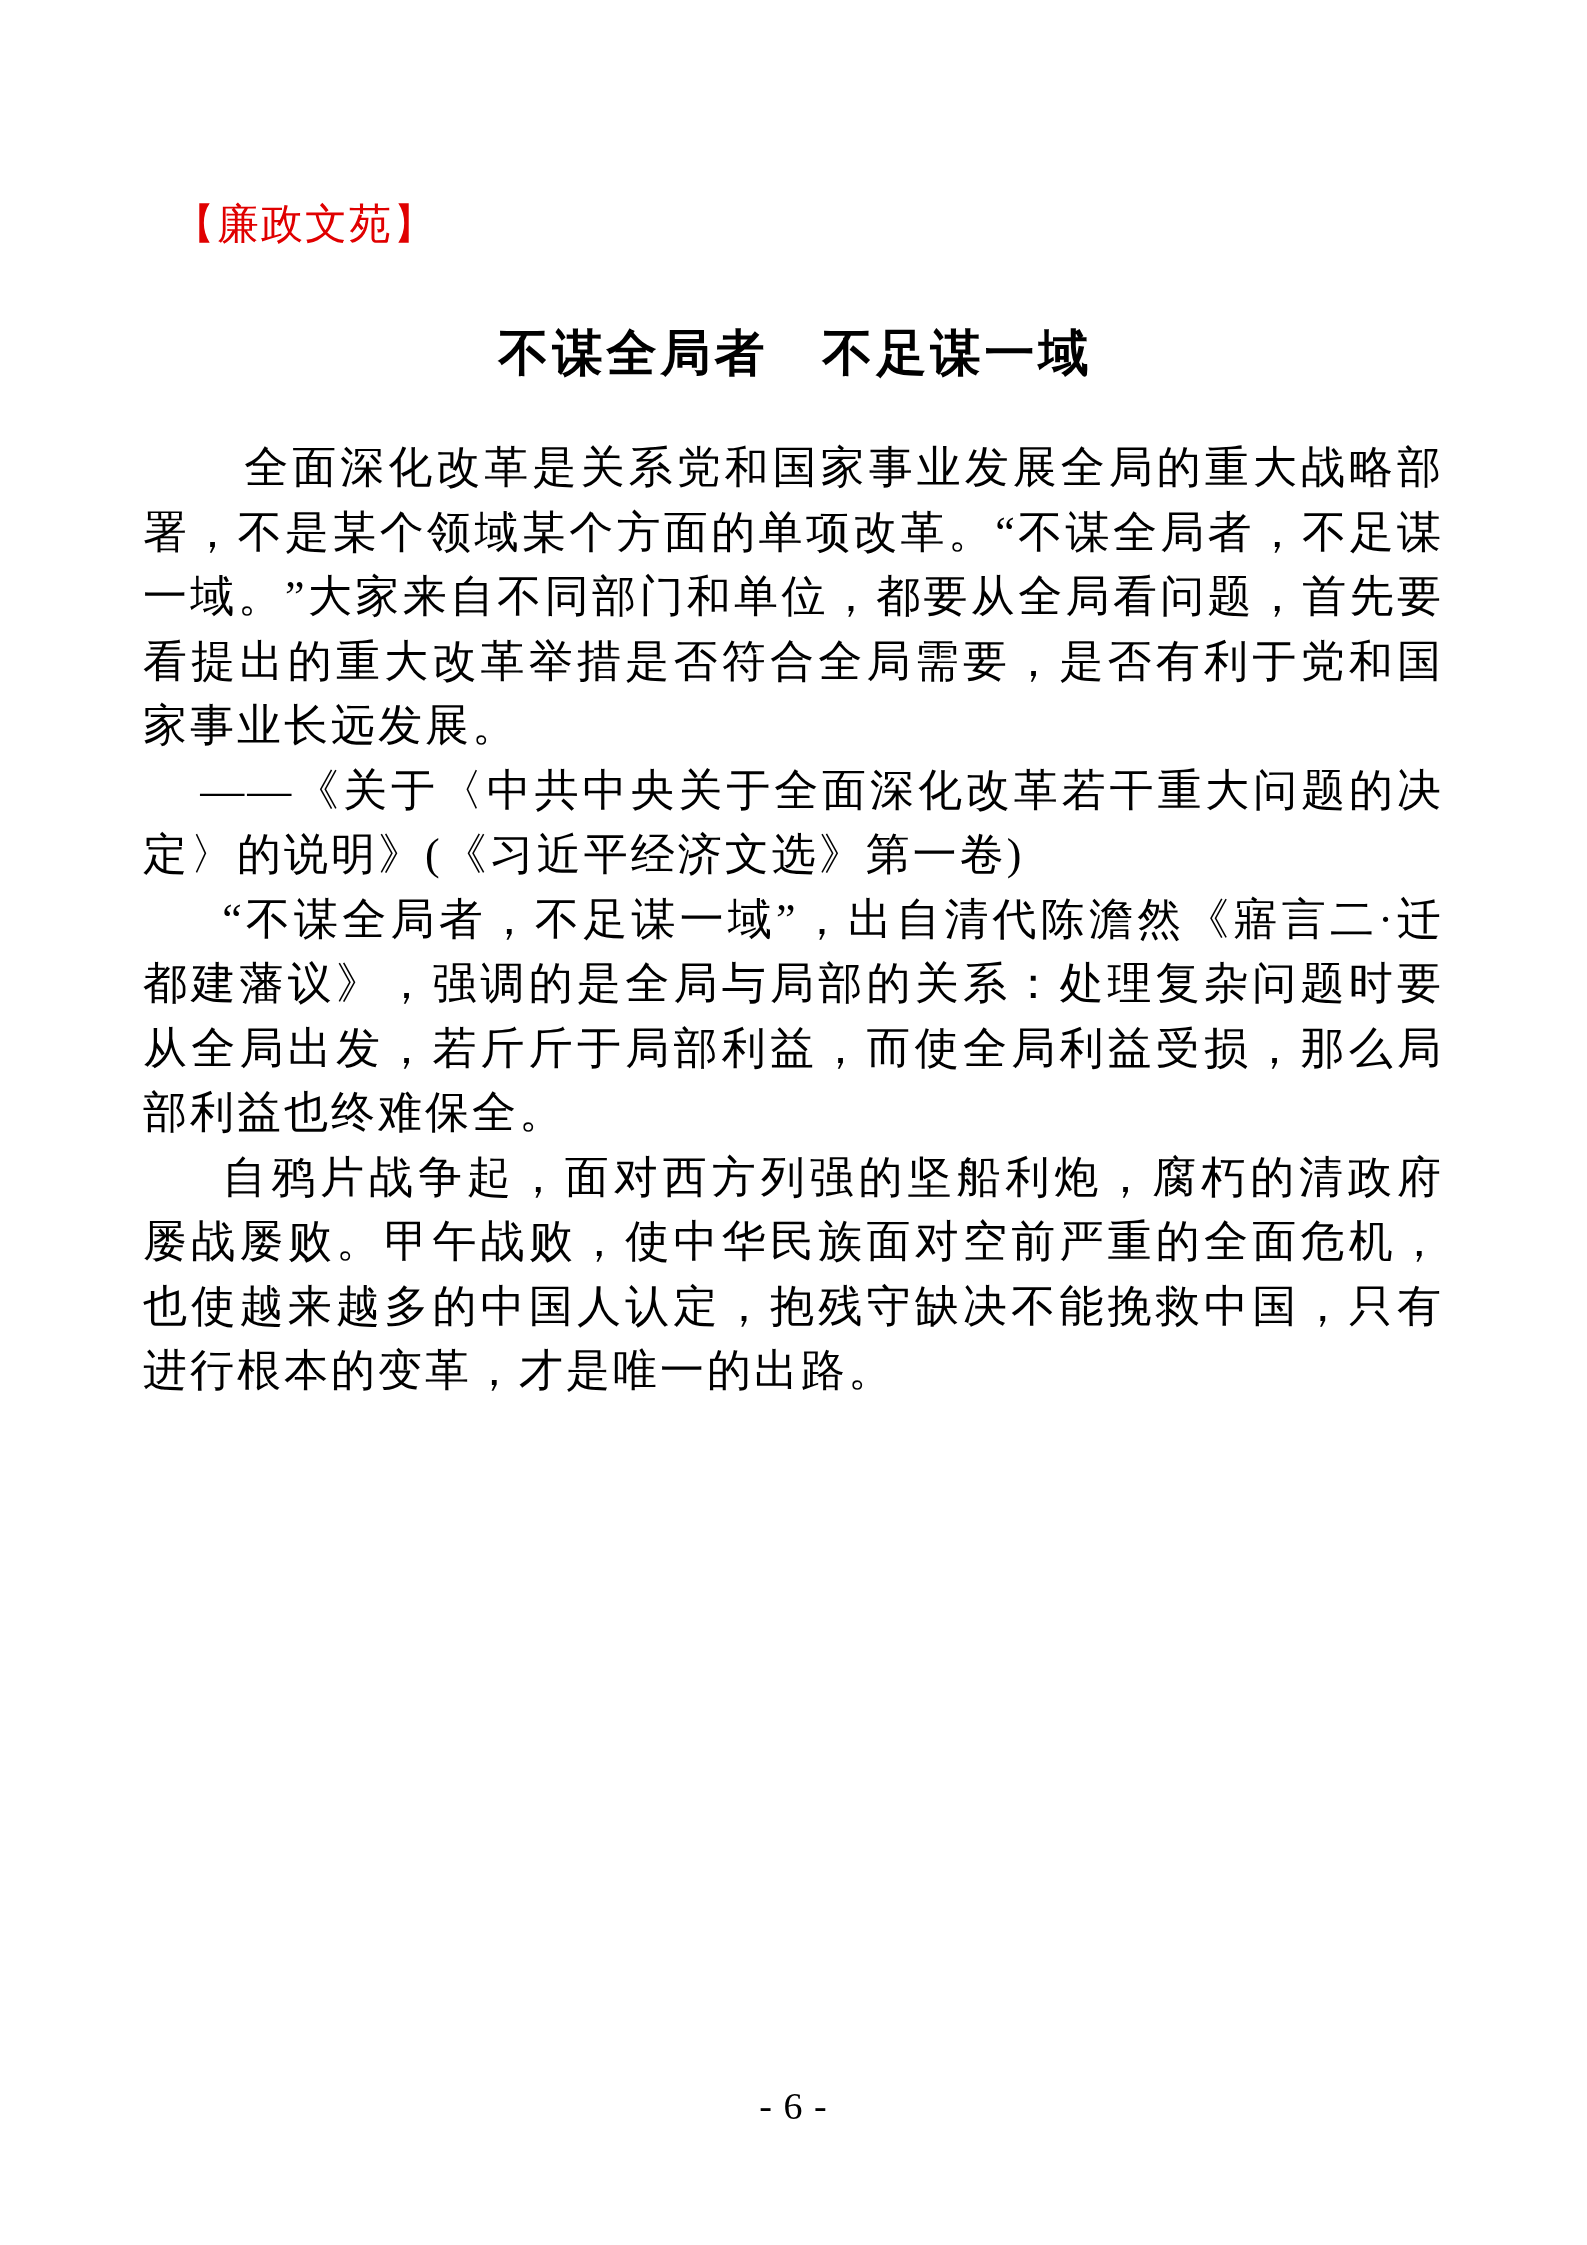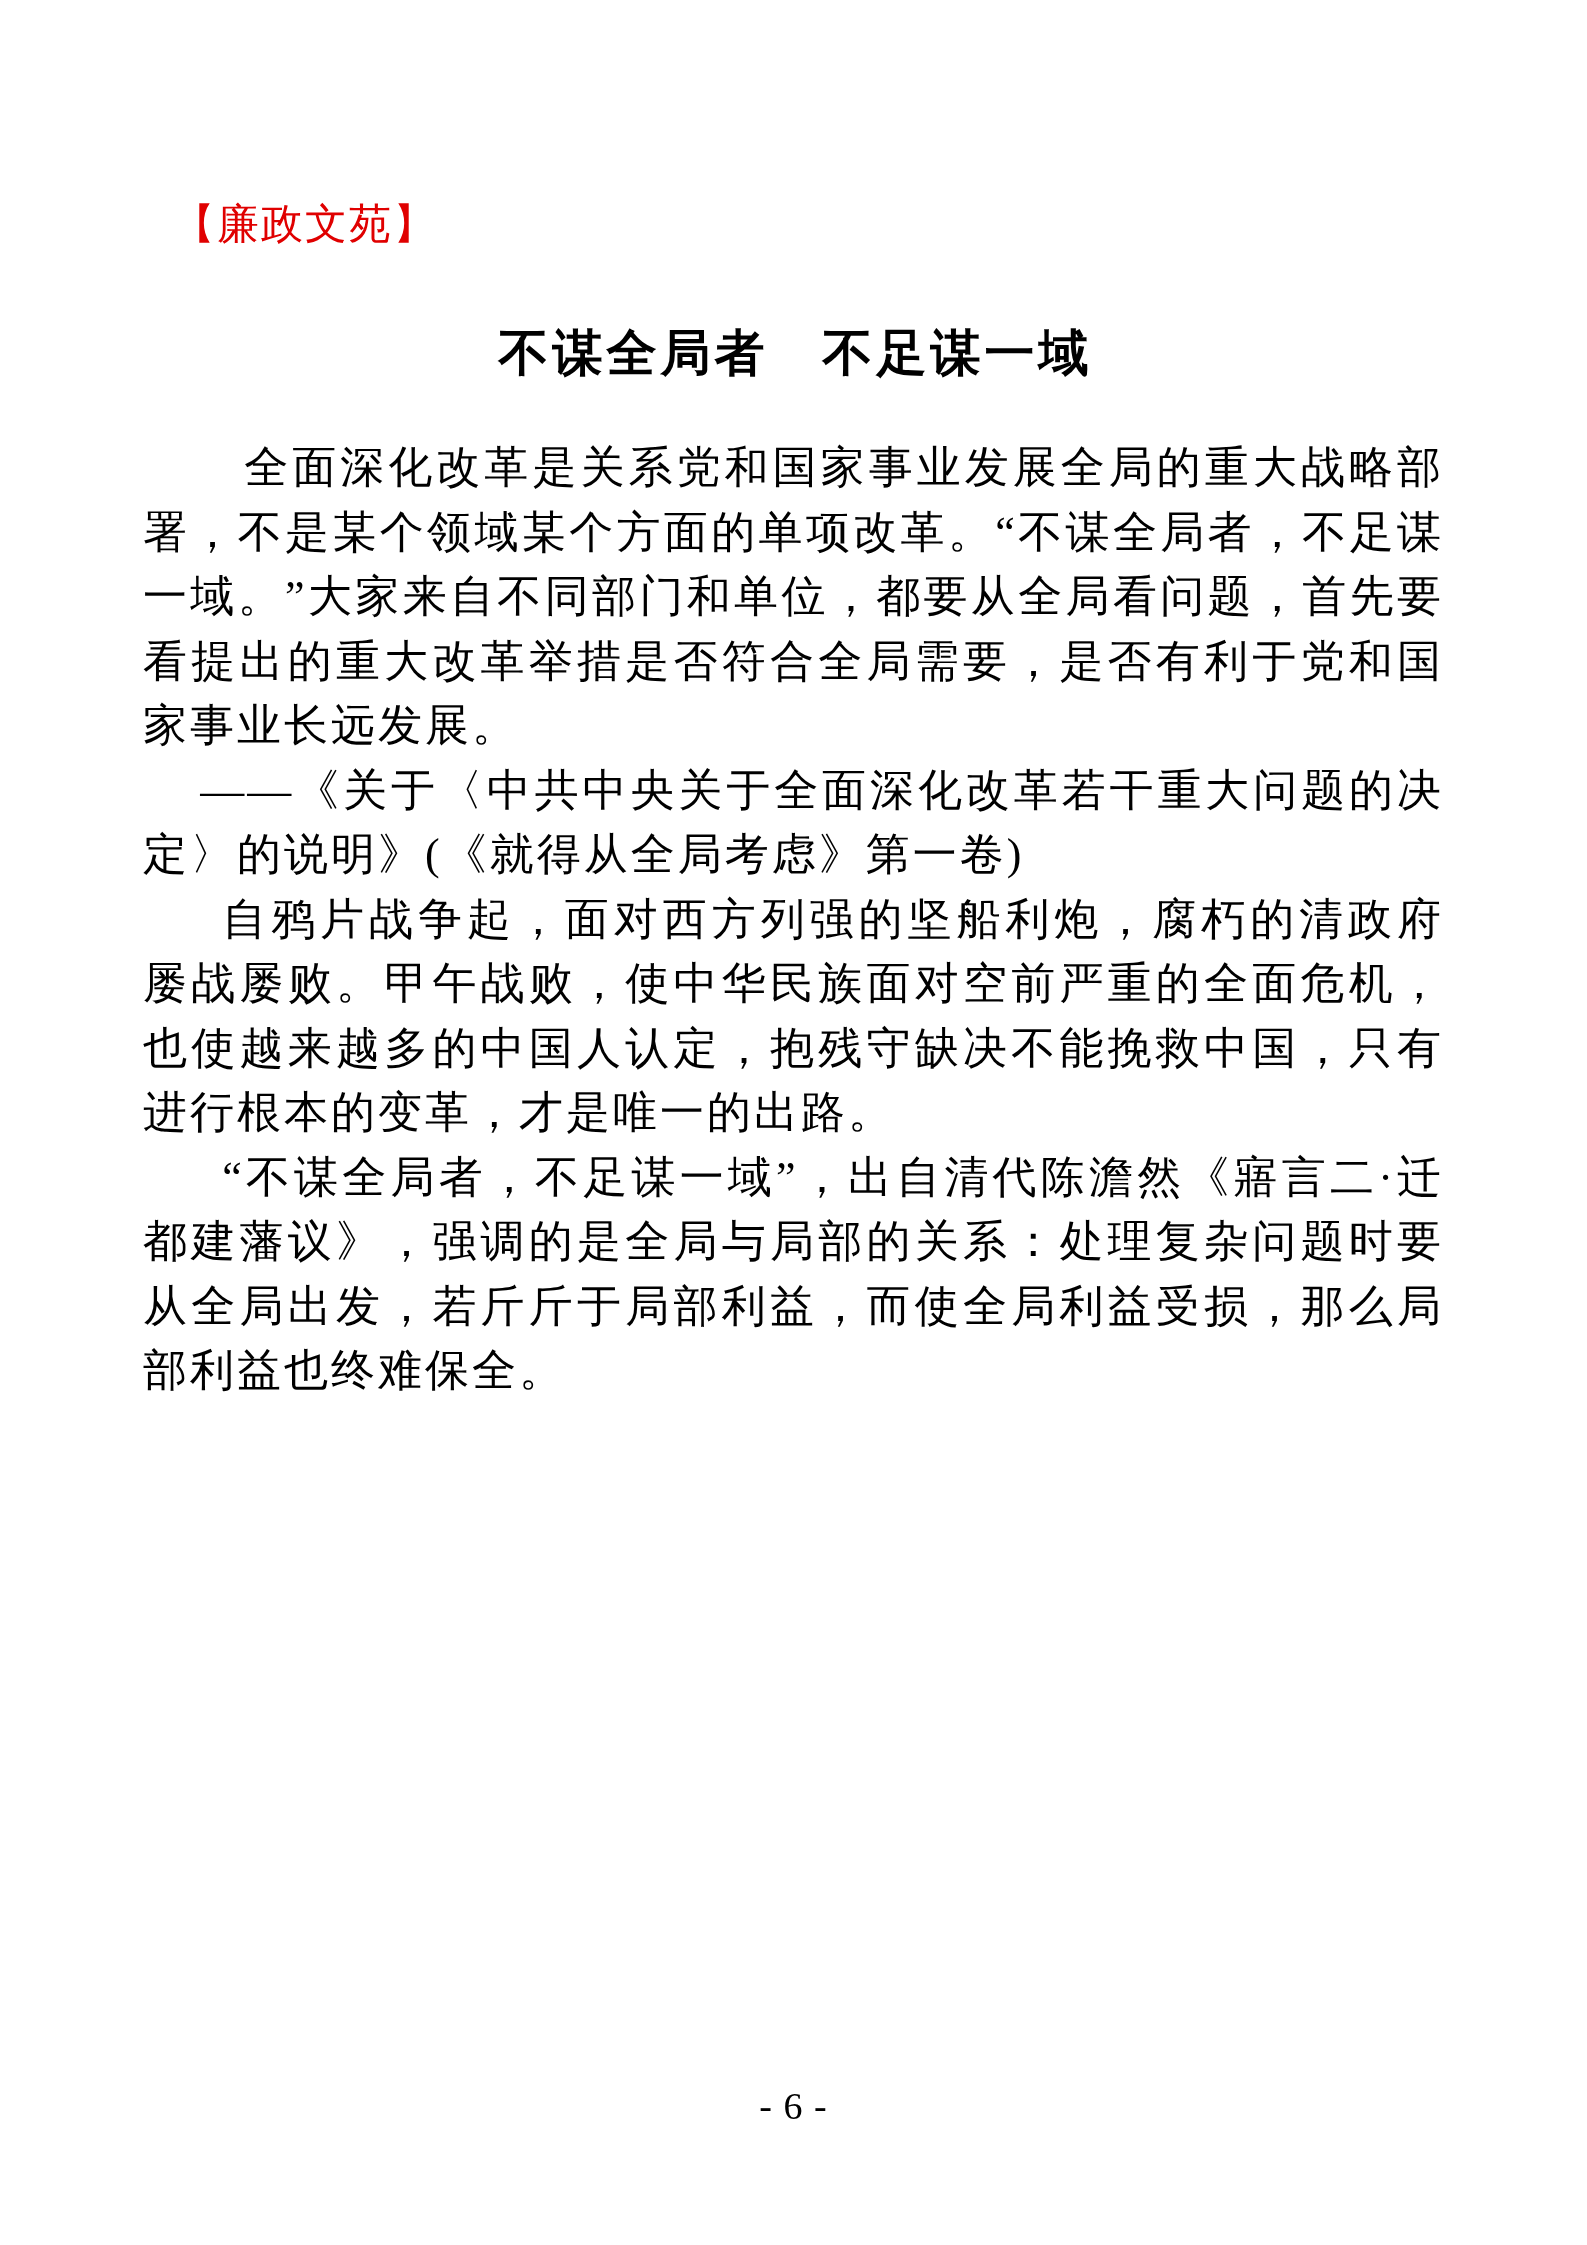--- a/index.html
+++ b/index.html
@@ -77,20 +77,20 @@
 <body>
 
 <div class="page">
 
   <div class="section-tag">【廉政文苑】</div>
 
   <h1 class="article-title">不谋全局者　不足谋一域</h1>
 
   <div class="body-text">
     <p class="first-para">全面深化改革是关系党和国家事业发展全局的重大战略部署，不是某个领域某个方面的单项改革。“不谋全局者，不足谋一域。”大家来自不同部门和单位，都要从全局看问题，首先要看提出的重大改革举措是否符合全局需要，是否有利于党和国家事业长远发展。</p>
-    <p class="attribution">——《关于〈中共中央关于全面深化改革若干重大问题的决定〉的说明》(《就得从全局考虑》第一卷)</p>
+    <p class="attribution">——《关于〈中共中央关于全面深化改革若干重大问题的决定〉的说明》(《习近平经济文选》第一卷)</p>
+    <p>“不谋全局者，不足谋一域”，出自清代陈澹然《寤言二·迁都建藩议》，强调的是全局与局部的关系：处理复杂问题时要从全局出发，若斤斤于局部利益，而使全局利益受损，那么局部利益也终难保全。</p>
     <p>自鸦片战争起，面对西方列强的坚船利炮，腐朽的清政府屡战屡败。甲午战败，使中华民族面对空前严重的全面危机，也使越来越多的中国人认定，抱残守缺决不能挽救中国，只有进行根本的变革，才是唯一的出路。</p>
-    <p>“不谋全局者，不足谋一域”，出自清代陈澹然《寤言二·迁都建藩议》，强调的是全局与局部的关系：处理复杂问题时要从全局出发，若斤斤于局部利益，而使全局利益受损，那么局部利益也终难保全。</p>
   </div>
 
   <div class="page-number">- 6 -</div>
 
 </div>
 
 </body></html>

